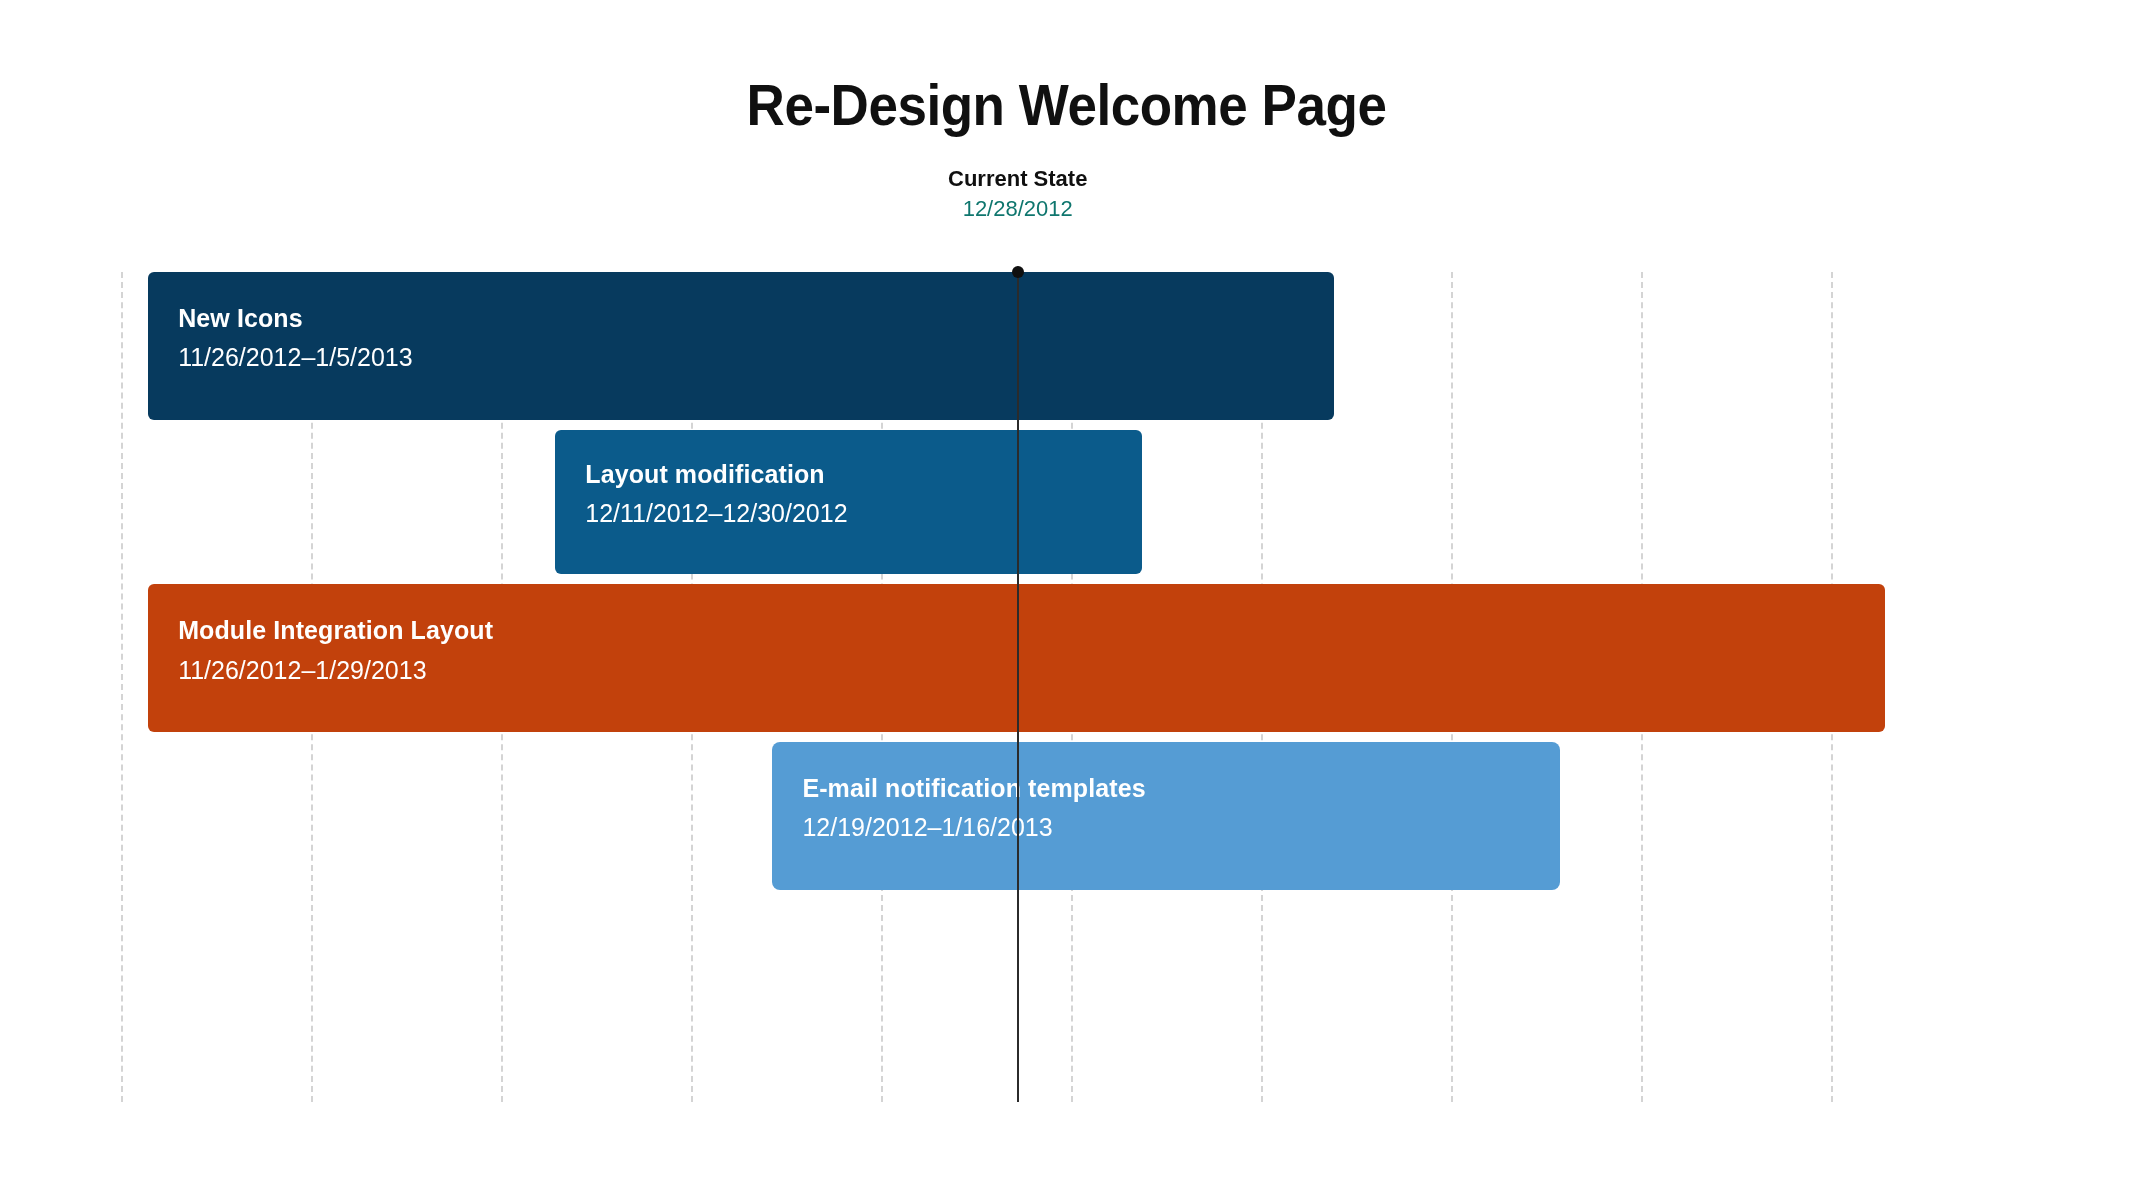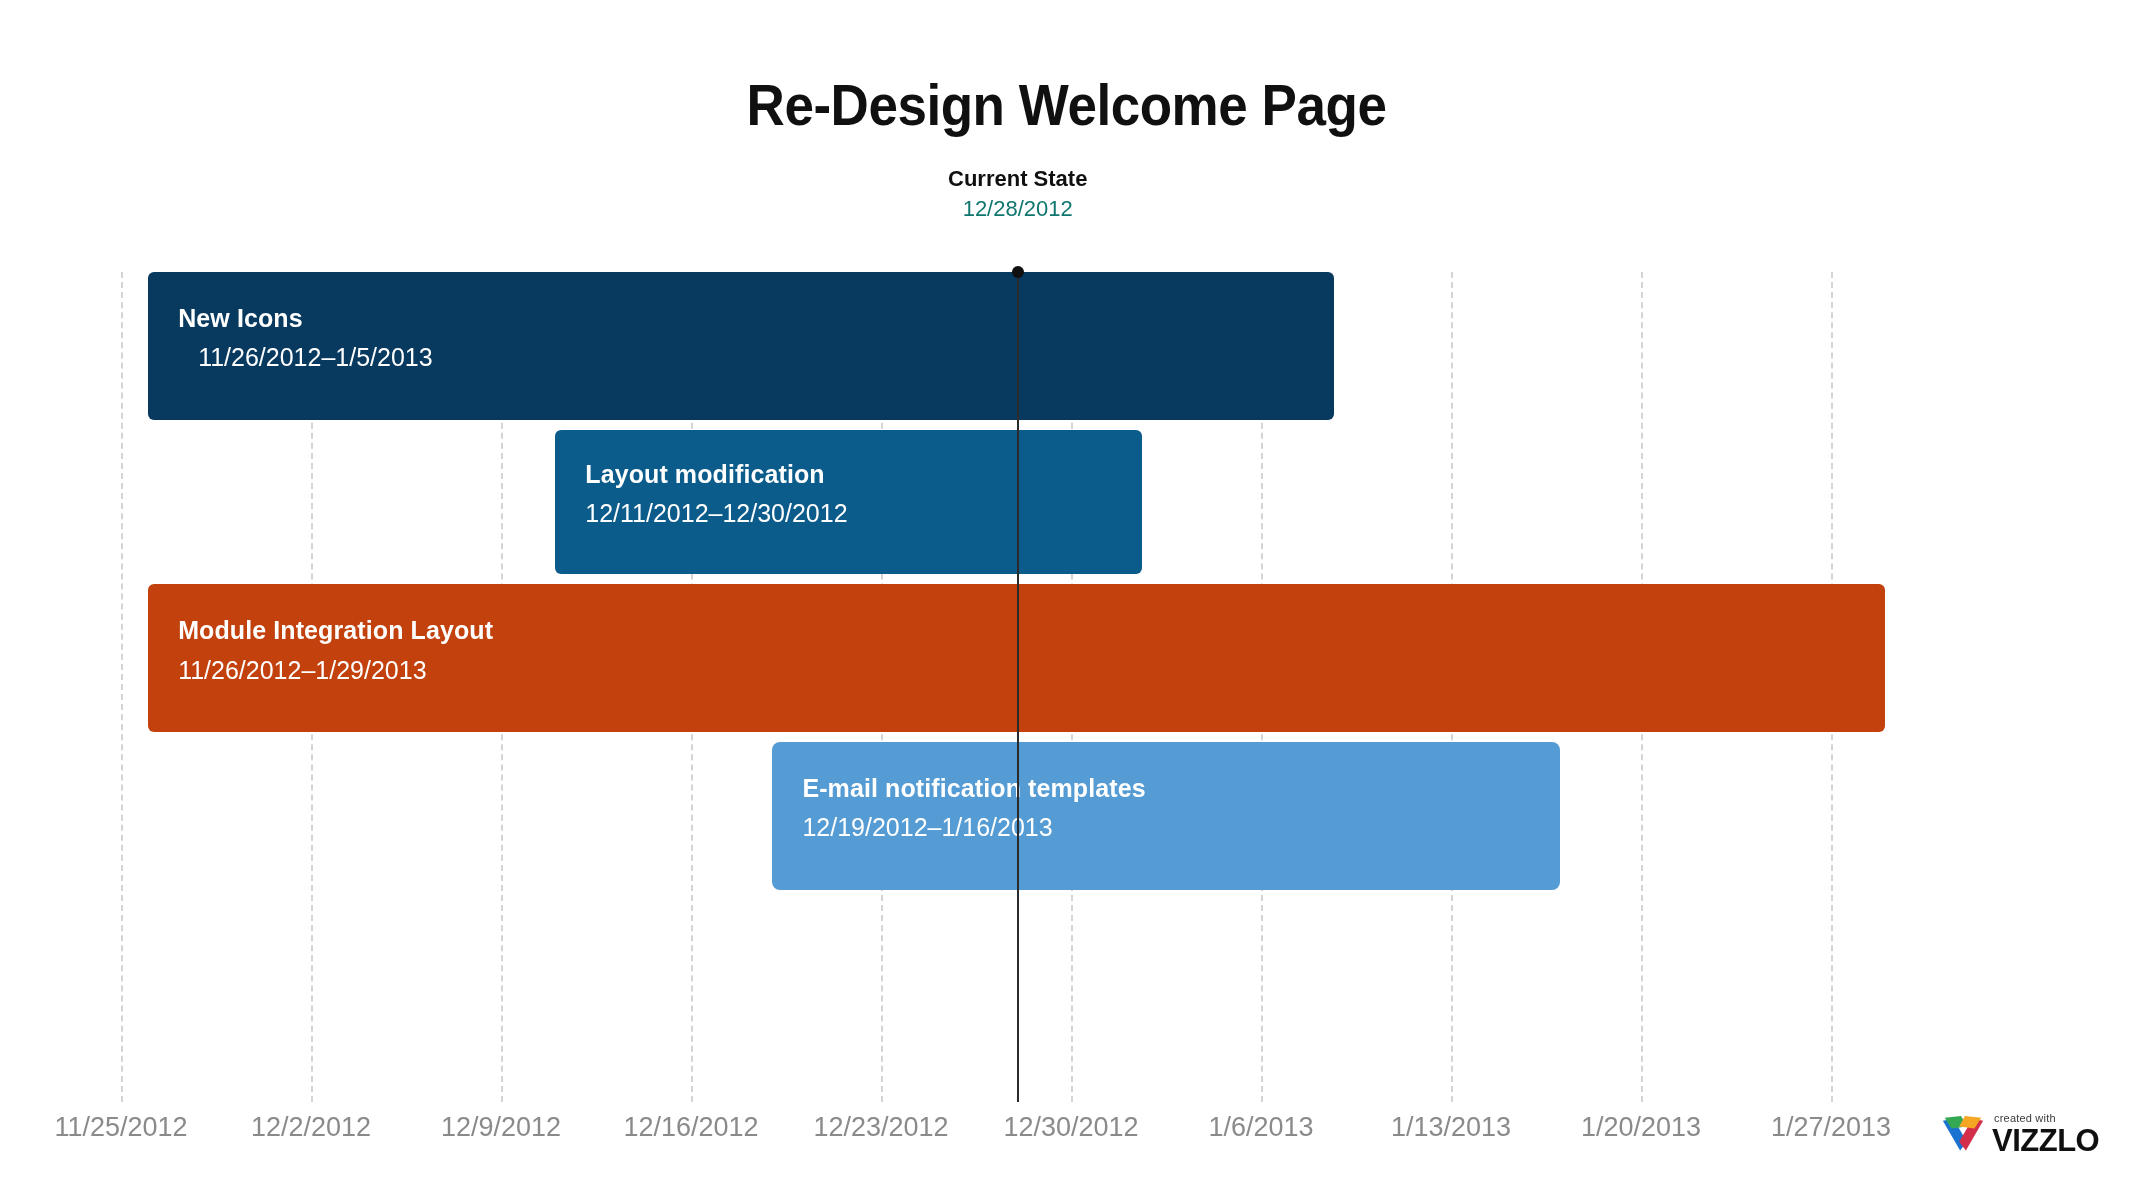--- a/index.html
+++ b/index.html
@@ -194,21 +194,21 @@
         <div class="gridline" style="left: 950px;"></div>
         <div class="gridline" style="left: 1140px;"></div>
         <div class="gridline" style="left: 1330px;"></div>
         <div class="gridline" style="left: 1520px;"></div>
         <div class="gridline" style="left: 1710px;"></div>
       </div>
 
     <div id="bars-layer">
         <div class="bar" style="left: 27.1429px; width: 1186px; top: 0px; height: 148px; background: rgb(7, 58, 94);">
           <div class="bar-label" style="top: 32px;">New Icons</div>
-          <div class="bar-dates" style="top: 71px; margin-left: 20px;">11/26/2012–1/5/2013</div>
+          <div class="bar-dates" style="top: 71px;">11/26/2012–1/5/2013</div>
         </div>
         <div class="bar" style="left: 434.286px; width: 587px; top: 158px; height: 144px; background: rgb(11, 91, 139);">
           <div class="bar-label" style="top: 30px;">Layout modification</div>
           <div class="bar-dates" style="top: 69px;">12/11/2012–12/30/2012</div>
         </div>
         <div class="bar" style="left: 27.1429px; width: 1737.14px; top: 312px; height: 148px; background: #c2410c;">
           <div class="bar-label" style="top: 32px;">Module Integration Layout</div>
           <div class="bar-dates" style="top: 72px;">11/26/2012–1/29/2013</div>
         </div>
         <div class="bar" style="left: 651.429px; width: 788px; top: 470px; height: 148px; background: rgb(85, 156, 212); border-radius: 8px;">
@@ -218,37 +218,15 @@
       </div>
 
     <div id="current-state-marker" style="left: 895.714px;">
       <div id="current-state-line"></div>
       <div id="current-state-dot"></div>
       <div id="current-state-title">Current State</div>
       <div id="current-state-date">12/28/2012</div>
     </div>
   </div>
 
-  <div id="axis-labels">
-      <div class="axis-tick-label" style="left: 0px;">11/25/2012</div>
-      <div class="axis-tick-label" style="left: 190px;">12/2/2012</div>
-      <div class="axis-tick-label" style="left: 380px;">12/9/2012</div>
-      <div class="axis-tick-label" style="left: 570px;">12/16/2012</div>
-      <div class="axis-tick-label" style="left: 760px;">12/23/2012</div>
-      <div class="axis-tick-label" style="left: 950px;">12/30/2012</div>
-      <div class="axis-tick-label" style="left: 1140px;">1/6/2013</div>
-      <div class="axis-tick-label" style="left: 1330px;">1/13/2013</div>
-      <div class="axis-tick-label" style="left: 1520px;">1/20/2013</div>
-      <div class="axis-tick-label" style="left: 1710px;">1/27/2013</div>
-    </div>
-
-  <div id="vizzlo-logo">
-    <svg id="vizzlo-mark" viewBox="0 0 100 100">
-      <path d="M8 14 L30 10 L58 58 L44 76 Z" fill="#1a73d0"></path>
-      <path d="M12 8 L46 4 L58 26 L26 30 Z" fill="#34a853"></path>
-      <path d="M92 14 L70 10 L42 58 L56 76 Z" fill="#d32f4a"></path>
-      <path d="M88 8 L54 4 L42 26 L74 30 Z" fill="#f5a623"></path>
-    </svg>
-    <div id="vizzlo-created-with">created with</div>
-    <div id="vizzlo-wordmark">VIZZLO</div>
-  </div>
+
 
 </div>
 
 </body></html>

